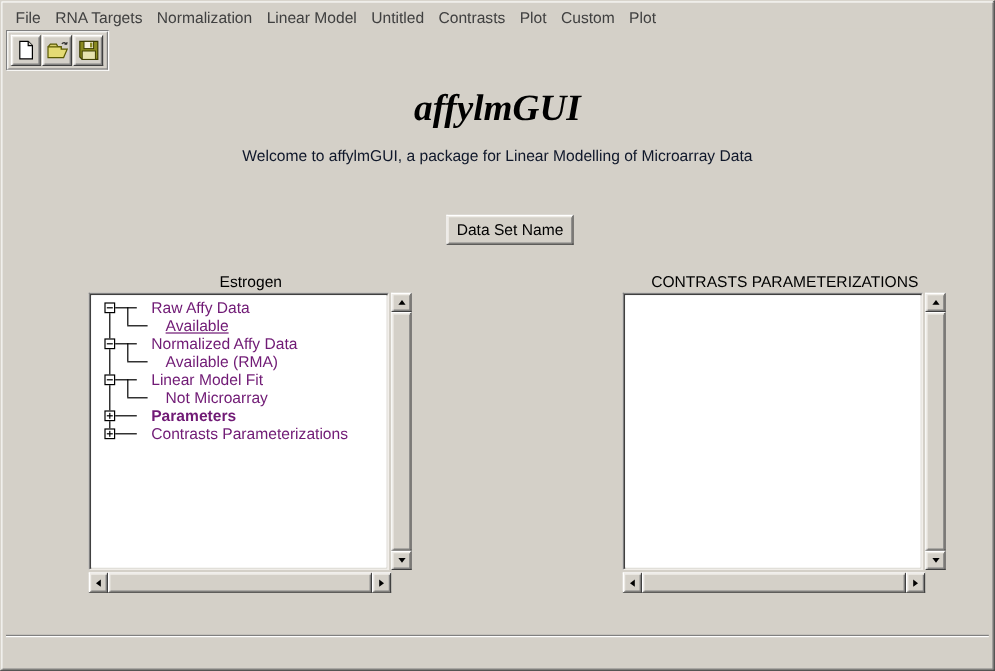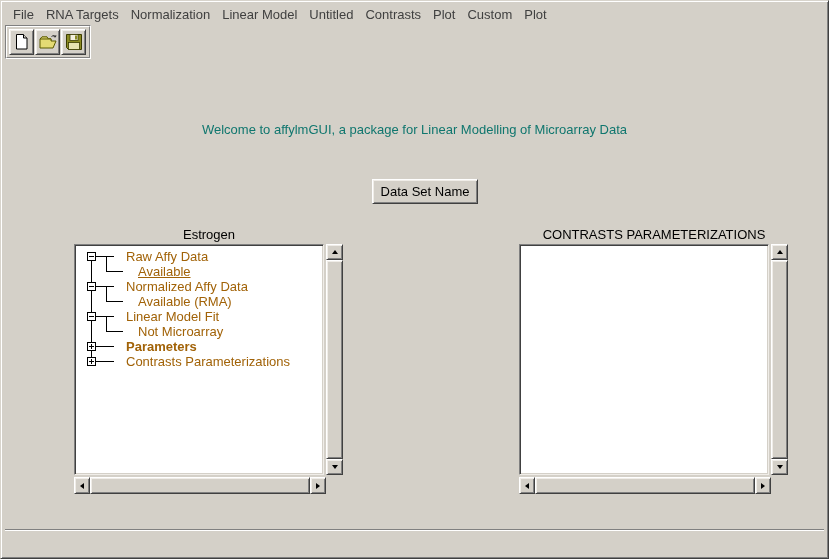--- a/index.html
+++ b/index.html
@@ -53,21 +53,21 @@
   }
   .tool-btn{
     width:25px;height:26px;background:var(--chrome);
     border:1px solid; border-color:#fff #404040 #404040 #fff;
     box-shadow: inset 1px 1px 0 var(--chrome-light), inset -1px -1px 0 var(--chrome-dark);
     display:flex;align-items:center;justify-content:center;margin-right:1px;
   }
   
   .app-title{position:absolute;top:48px;left:0;right:0;text-align:center;
     font-family:"Liberation Serif",serif;font-style:italic;font-weight:bold;font-size:31px;color:#000;}
-  .welcome-line{position:absolute;top:98px;left:0;right:0;text-align:center;font-size:13px;color:#0f766e;}
+  .welcome-line{position:absolute;top:98px;left:0;right:0;text-align:center;font-size:13px;color:#0f172a;}
   .dataset-btn{
     position:absolute;left:367px;top:155px;width:106px;height:25px;
     background:var(--chrome);border:1px solid;border-color:#fff #404040 #404040 #fff;
     box-shadow: inset 1px 1px 0 var(--chrome-light), inset -1px -1px 0 var(--chrome-dark);
     font-size:13px;display:flex;align-items:center;justify-content:center;font-family:"Liberation Sans",sans-serif;
   }
   
   .panel{position:absolute;width:270px;height:268px;}
   .panel-left{left:69px;top:203px;}
   .panel-right{left:514px;top:203px;}
@@ -101,21 +101,21 @@
   .tri{width:0;height:0;}
   .tri-up{border-left:3px solid transparent;border-right:3px solid transparent;border-bottom:4px solid #000;}
   .tri-down{border-left:3px solid transparent;border-right:3px solid transparent;border-top:4px solid #000;}
   .tri-left{border-top:3px solid transparent;border-bottom:3px solid transparent;border-right:4px solid #000;}
   .tri-right{border-top:3px solid transparent;border-bottom:3px solid transparent;border-left:4px solid #000;}
   
   .tree-line{position:absolute;background:#000;}
   .tree-box{position:absolute;width:9px;height:9px;background:#fff;border:1px solid #000;}
   .tree-box .h{position:absolute;left:1px;top:3px;width:5px;height:1px;background:#000;}
   .tree-box .v{position:absolute;left:3px;top:1px;width:1px;height:5px;background:#000;}
-  .tree-label{position:absolute;font-size:13px;line-height:15px;color:#a16207;white-space:nowrap;}
+  .tree-label{position:absolute;font-size:13px;line-height:15px;color:#701a75;white-space:nowrap;}
 </style>
 </head>
 <body>
 
 <div class="window">
 
 
   <div class="menubar" id="menubar">
       <span class="menu-item">File</span>
       <span class="menu-item">RNA Targets</span>
@@ -149,20 +149,21 @@
           <svg width="18" height="18" viewBox="0 0 18 18">
             <path d="M1.5 1.5 h15 v15 h-13 l-2-2 z" fill="#8a8a21" stroke="#3c3c00" stroke-width="1"></path>
             <rect x="5" y="1.5" width="8" height="6" fill="#f4f0e0" stroke="#3c3c00" stroke-width="0.8"></rect>
             <rect x="10" y="2.5" width="2" height="4" fill="#8a8a21"></rect>
             <rect x="3.5" y="9.5" width="11" height="7" fill="#e6e2b0" stroke="#3c3c00" stroke-width="0.8"></rect>
           </svg>
         </div>
       </div>
     </div>
 
+    <div class="app-title">affylmGUI</div>
     <div class="welcome-line">Welcome to affylmGUI, a package for Linear Modelling of Microarray Data</div>
 
     <div class="dataset-btn">Data Set Name</div>
 
     <div class="panel panel-left">
       <div class="panel-header">Estrogen</div>
       <div class="listbox">
         <div class="listbox-inner" id="tree-canvas">
             <div class="tree-line" style="left: 15px; top: 10px; width: 1px; height: 105px;"></div>
             <div class="tree-box" style="left: 11px; top: 6px;">

